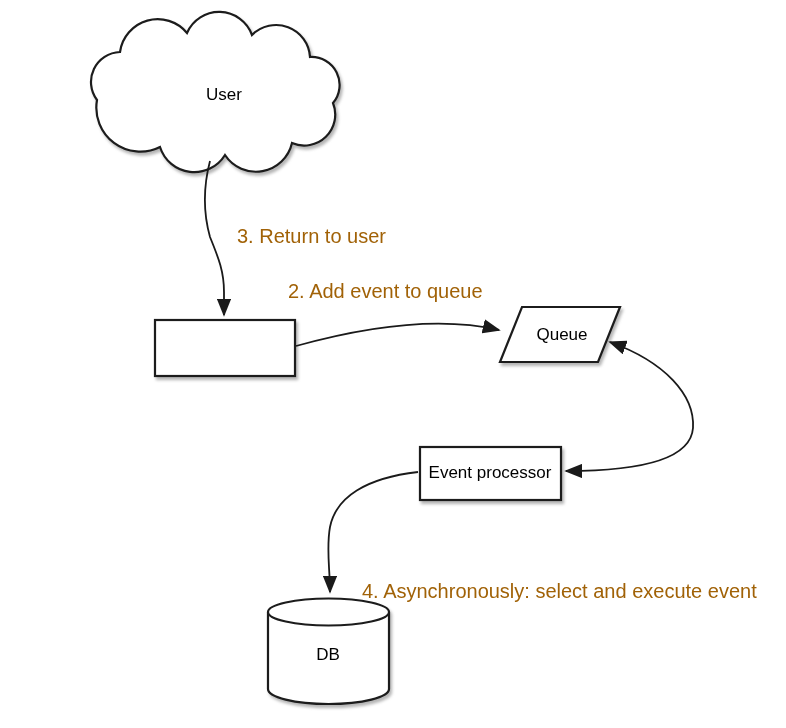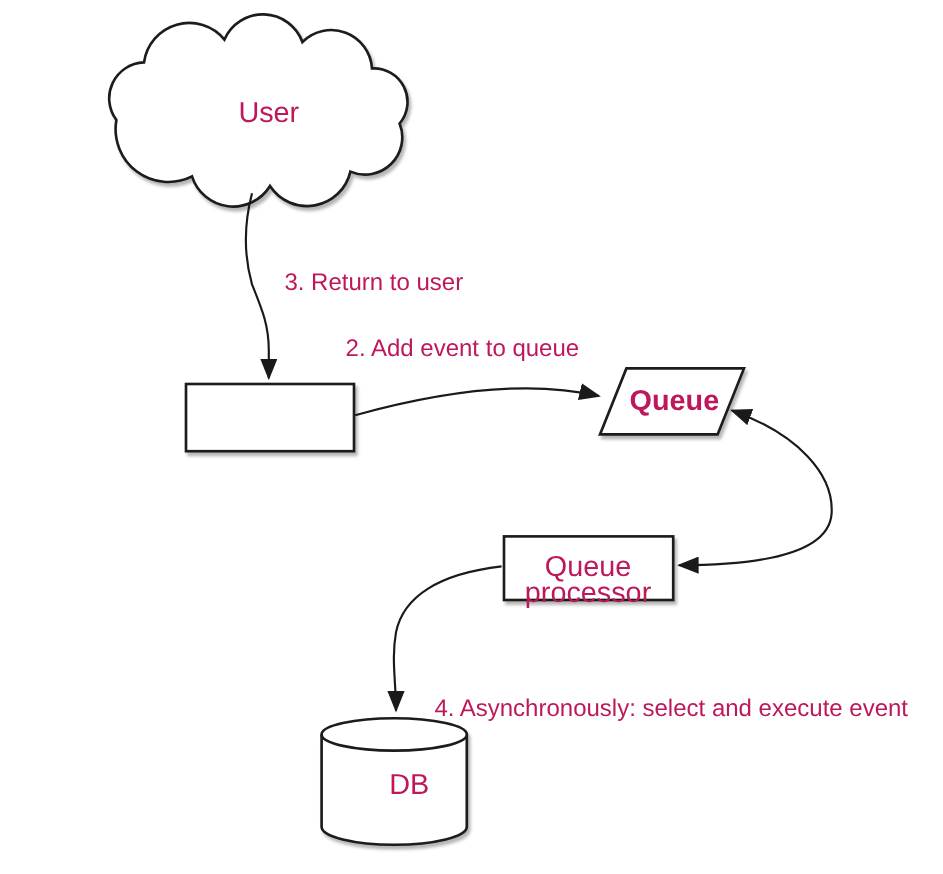--- a/index.html
+++ b/index.html
@@ -27,29 +27,29 @@
     filter: drop-shadow(2px 3px 1.5px rgba(70,70,70,0.40));
   }
   .conn {
     fill: none;
     stroke: #1a1a1a;
     stroke-width: 1.8;
   }
   .node-label {
     position: absolute;
     text-align: center;
-    font-size: 24px;
-    color: #be185d;
+    font-size: 17px;
+    color: #000000;
     line-height: 22px;
   }
   .edge-label {
     position: absolute;
     white-space: nowrap;
     font-size: 20px;
-    color: #be185d;
+    color: #a16207;
     line-height: 24px;
   }
 </style>
 </head>
 <body>
 
 <div class="stage">
 
   <svg width="786" height="728" viewBox="0 0 786 728">
     <defs>
@@ -88,25 +88,25 @@
 
     <g class="shape">
       <path d="M 268,612 L 268,689 A 60.5,15 0 0 0 389,689 L 389,612"></path>
       <ellipse cx="328.5" cy="612" rx="60.5" ry="13.5"></ellipse>
     </g>
   </svg>
 
   <div class="node-label" style="left:159px; top:84px; width:130px;">User</div>
 
 
-  <div class="node-label" style="left:502px; top:324px; width:120px;font-weight:bold;">Queue</div>
+  <div class="node-label" style="left:502px; top:324px; width:120px;">Queue</div>
 
-  <div class="node-label" style="left:410px; top:462px; width:160px;">Queue processor</div>
+  <div class="node-label" style="left:410px; top:462px; width:160px;">Event processor</div>
 
-  <div class="node-label" style="left:268px; top:644px; width:120px;padding-left:13px;">DB</div>
+  <div class="node-label" style="left:268px; top:644px; width:120px;">DB</div>
 
 
   <div class="edge-label" style="left:237px; top:224px;">3. Return to user</div>
 
   <div class="edge-label" style="left:288px; top:279px;text-align:center;">2. Add event to queue</div>
 
   <div class="edge-label" style="left:362px; top:531px;margin-top:48px;">4. Asynchronously: select and execute event</div>
 
 </div>
 

